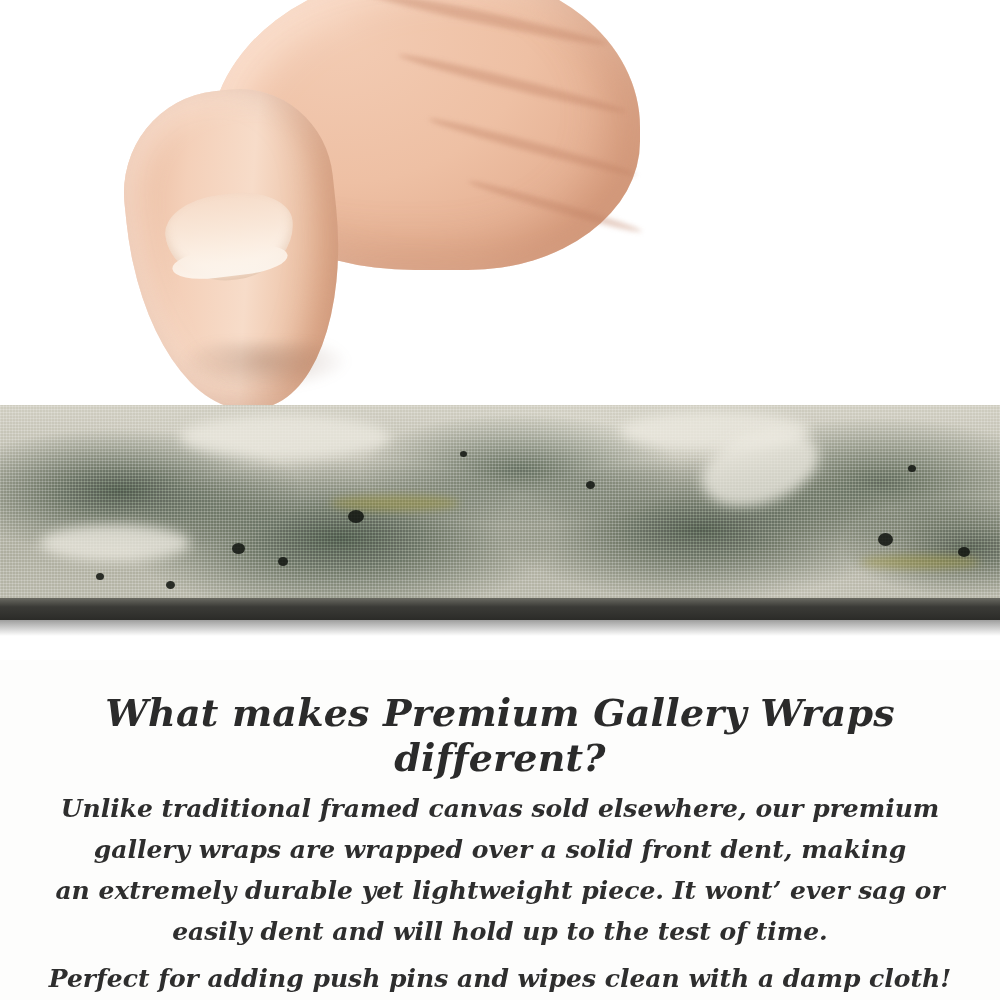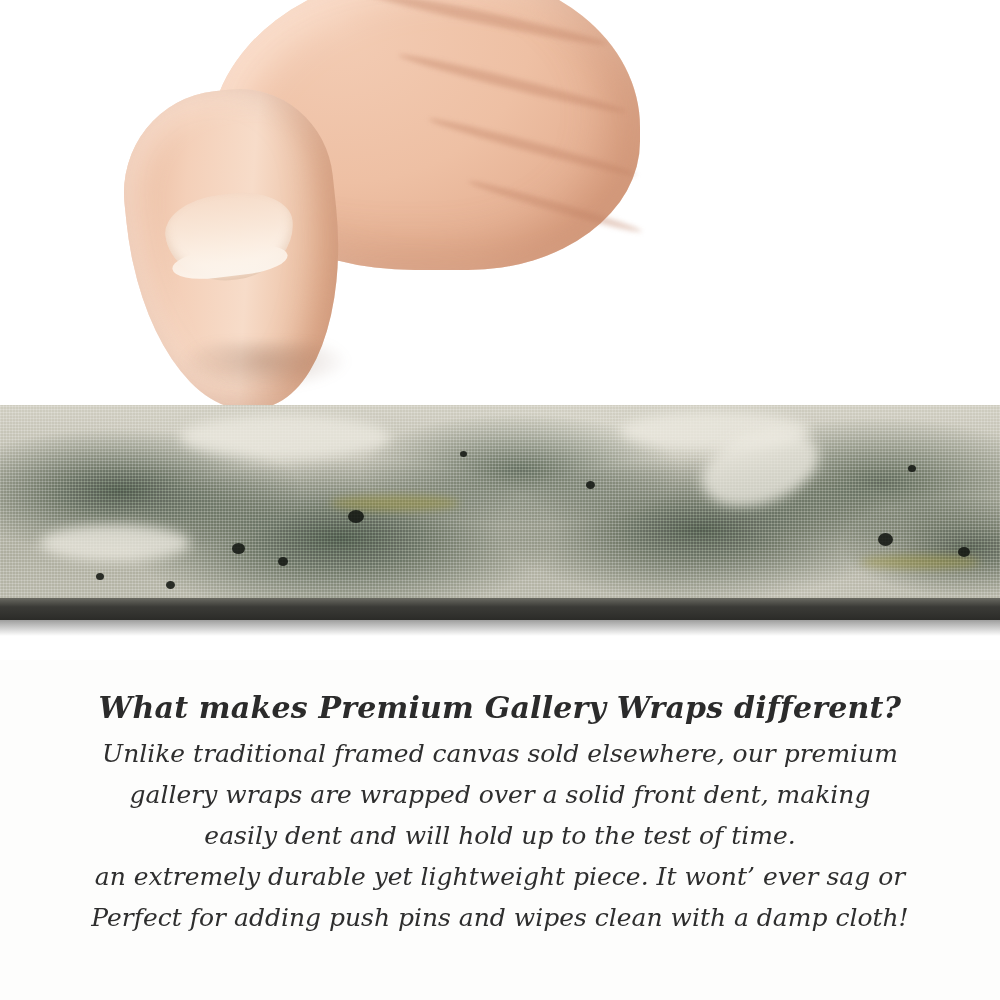--- a/index.html
+++ b/index.html
@@ -183,32 +183,33 @@
     left: 0;
     top: 690px;
     width: 1000px;
     text-align: center;
     font-family: "DejaVu Serif", serif;
     font-style: italic;
     color: #2b2b2b;
   }
   .caption h2 {
     margin: 0 0 8px 0;
-    font-size: 30px;
+    font-size: 38px;
     font-weight: 700;
     letter-spacing: .2px;
   }
   .caption p {
     margin: 0;
     font-size: 25px;
     line-height: 41px;
-    font-weight: 400;
+    font-weight: 700;
     color: #2e2e2e;
   }
   .caption .last {
+    margin-top: 6px;
   }
 </style>
 </head>
 <body>
 
 <div class="page">
 
   <div class="photo">
 
     <div class="hand">
@@ -248,18 +249,18 @@
 
       <div class="strip-bottom-edge"></div>
     </div>
     <div class="strip-under-shadow"></div>
   </div>
 
   <div class="caption">
     <h2>What makes Premium Gallery Wraps different?</h2>
     <p>Unlike traditional framed canvas sold elsewhere, our premium</p>
     <p>gallery wraps are wrapped over a solid front dent, making</p>
+    <p>an extremely durable yet lightweight piece. It wont’ ever sag or</p>
     <p>easily dent and will hold up to the test of time.</p>
-    <p>an extremely durable yet lightweight piece. It wont’ ever sag or</p>
     <p class="last">Perfect for adding push pins and wipes clean with a damp cloth!</p>
   </div>
 
 </div>
 
 </body></html>

